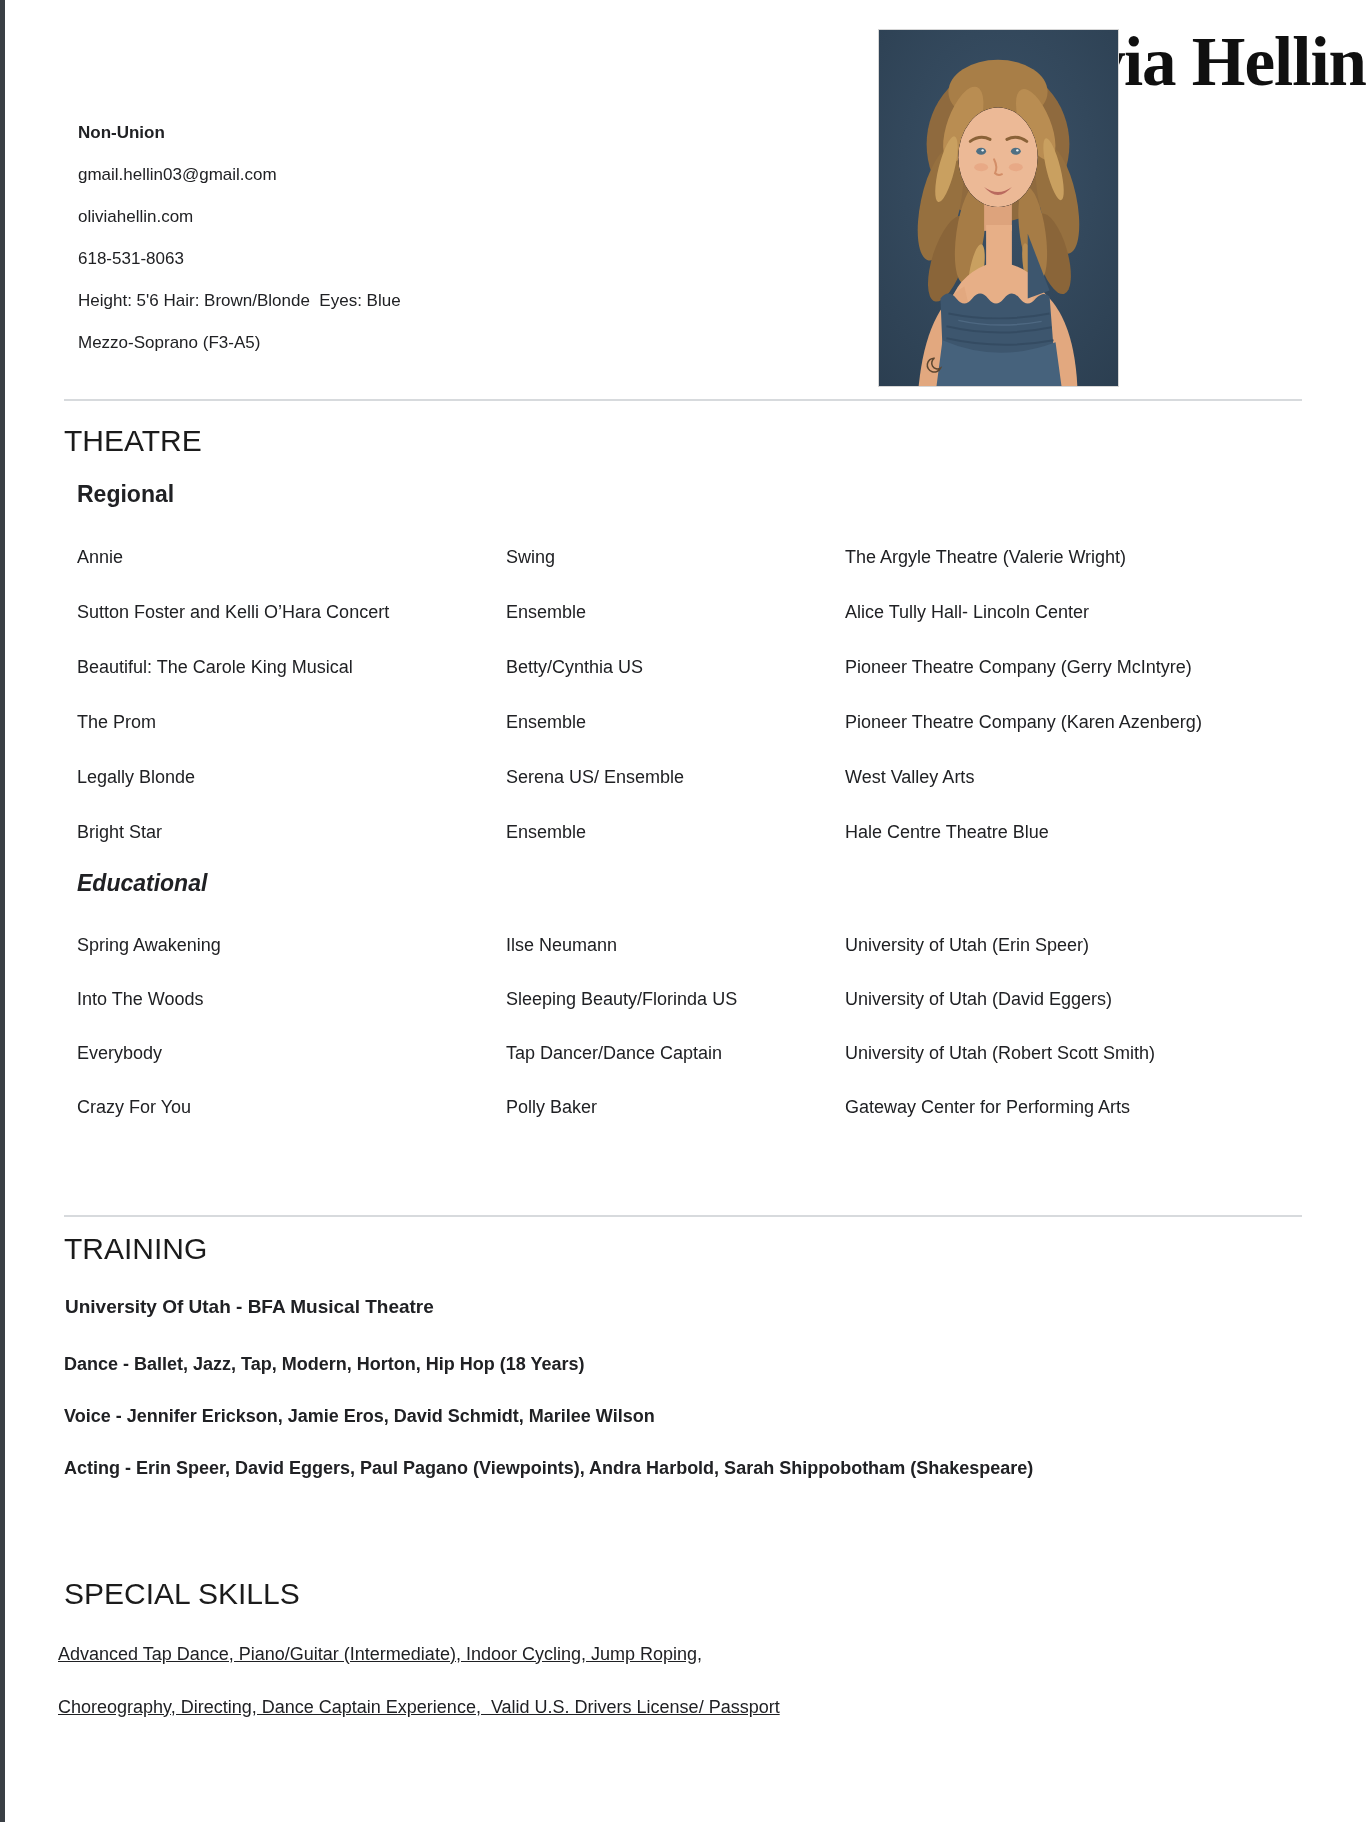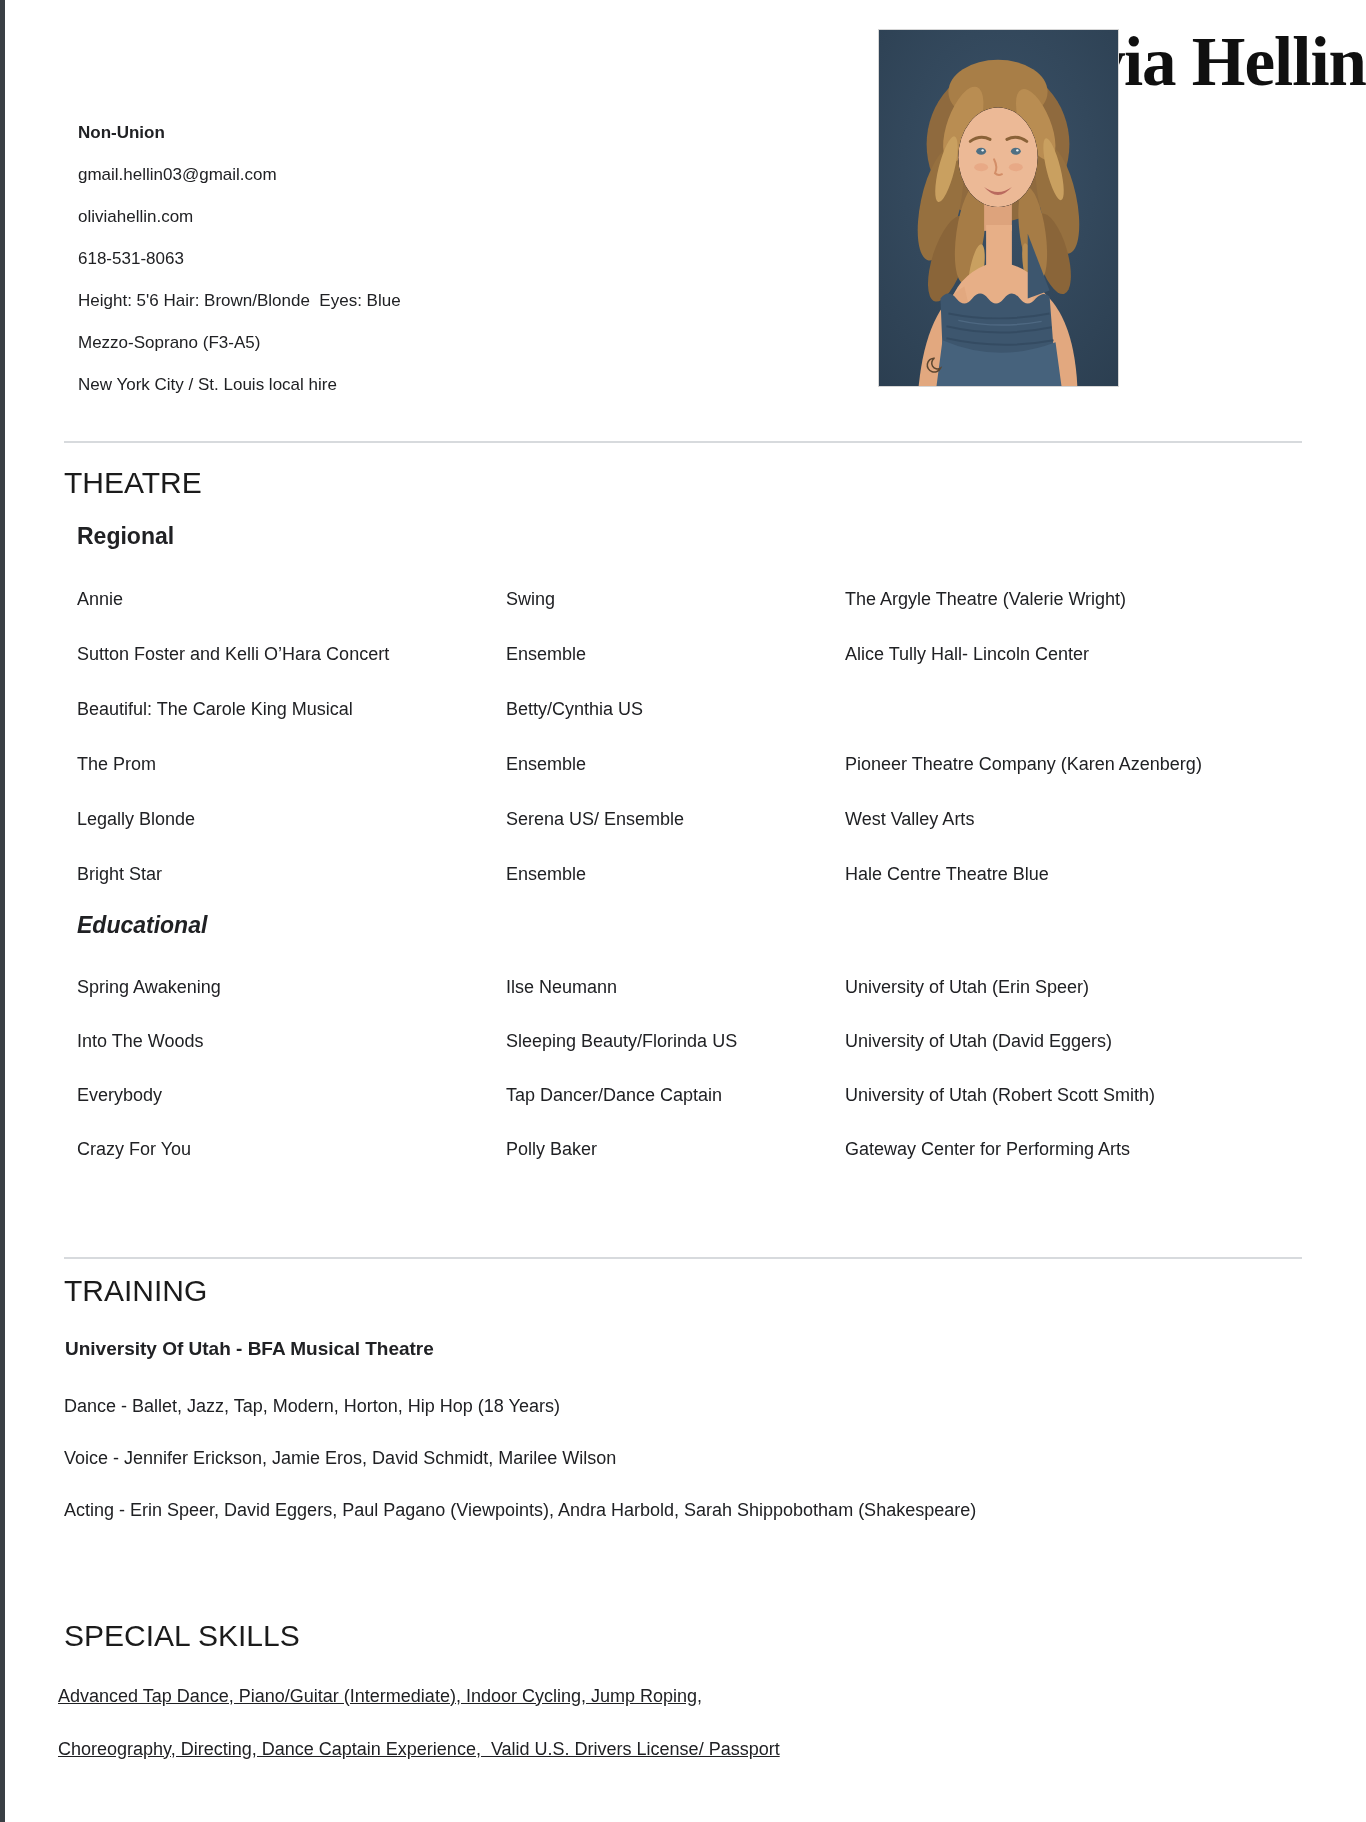--- a/index.html
+++ b/index.html
@@ -29,21 +29,21 @@
 
   .credits { margin-left:77px; }
   .credits.regional { margin-top:21px; }
   .credits.educational { margin-top:20px; }
   .t-row { display:grid; grid-template-columns:429px 339px auto; align-items:center; }
   .credits.regional .t-row { height:55px; }
   .credits.educational .t-row { height:54px; }
   .cell { font-size:18px; line-height:22px; white-space:nowrap; }
 
   .school-line { margin:27px 0 0 65px; font-size:19px; font-weight:700; line-height:26px; }
-  .training-lines { margin:18px 0 0 64px; font-size:18px; }
+  .training-lines { margin:18px 0 0 64px; font-size:18px;font-weight:bold; }
   .training-lines .body-line { line-height:52px; }
 
   .skills-lines { margin:16px 0 0 58px; font-size:18px; }
   .skills-lines .body-line { line-height:53px; white-space:pre-wrap;text-decoration:underline; }
 
   .headshot { position:absolute; left:878px; top:29px; width:241px; height:358px;
               border:1px solid #d6d6d6; background:#33495c; }
   .headshot svg { display:block; width:100%; height:100%; }
 </style>
 </head>
@@ -53,21 +53,20 @@
 
 <h1 class="name">Olivia Hellin</h1>
 
 <div class="contact">
   <div class="contact-line bold">Non-Union</div>
   <div class="contact-line">gmail.hellin03@gmail.com</div>
   <div class="contact-line">oliviahellin.com</div>
   <div class="contact-line">618-531-8063</div>
   <div class="contact-line">Height: 5'6 Hair: Brown/Blonde  Eyes: Blue</div>
   <div class="contact-line">Mezzo-Soprano (F3-A5)</div>
-  <div class="contact-line">New York City / St. Louis local hire</div>
 </div>
 
 <div class="headshot">
   <svg viewBox="0 0 241 358" preserveAspectRatio="none">
     <defs>
       <radialGradient id="bgGrad" cx="50%" cy="40%" r="80%">
         <stop offset="0%" stop-color="#3b5268"></stop>
         <stop offset="100%" stop-color="#2b3e50"></stop>
       </radialGradient>
     </defs>
@@ -135,20 +134,21 @@
     <div class="cell">The Argyle Theatre (Valerie Wright)</div>
   </div>
   <div class="t-row">
     <div class="cell">Sutton Foster and Kelli O’Hara Concert</div>
     <div class="cell">Ensemble</div>
     <div class="cell">Alice Tully Hall- Lincoln Center</div>
   </div>
   <div class="t-row">
     <div class="cell">Beautiful: The Carole King Musical</div>
     <div class="cell">Betty/Cynthia US</div>
+    <div class="cell">Pioneer Theatre Company (Gerry McIntyre)</div>
   </div>
   <div class="t-row">
     <div class="cell">The Prom</div>
     <div class="cell">Ensemble</div>
     <div class="cell">Pioneer Theatre Company (Karen Azenberg)</div>
   </div>
   <div class="t-row">
     <div class="cell">Legally Blonde</div>
     <div class="cell">Serena US/ Ensemble</div>
     <div class="cell">West Valley Arts</div>

